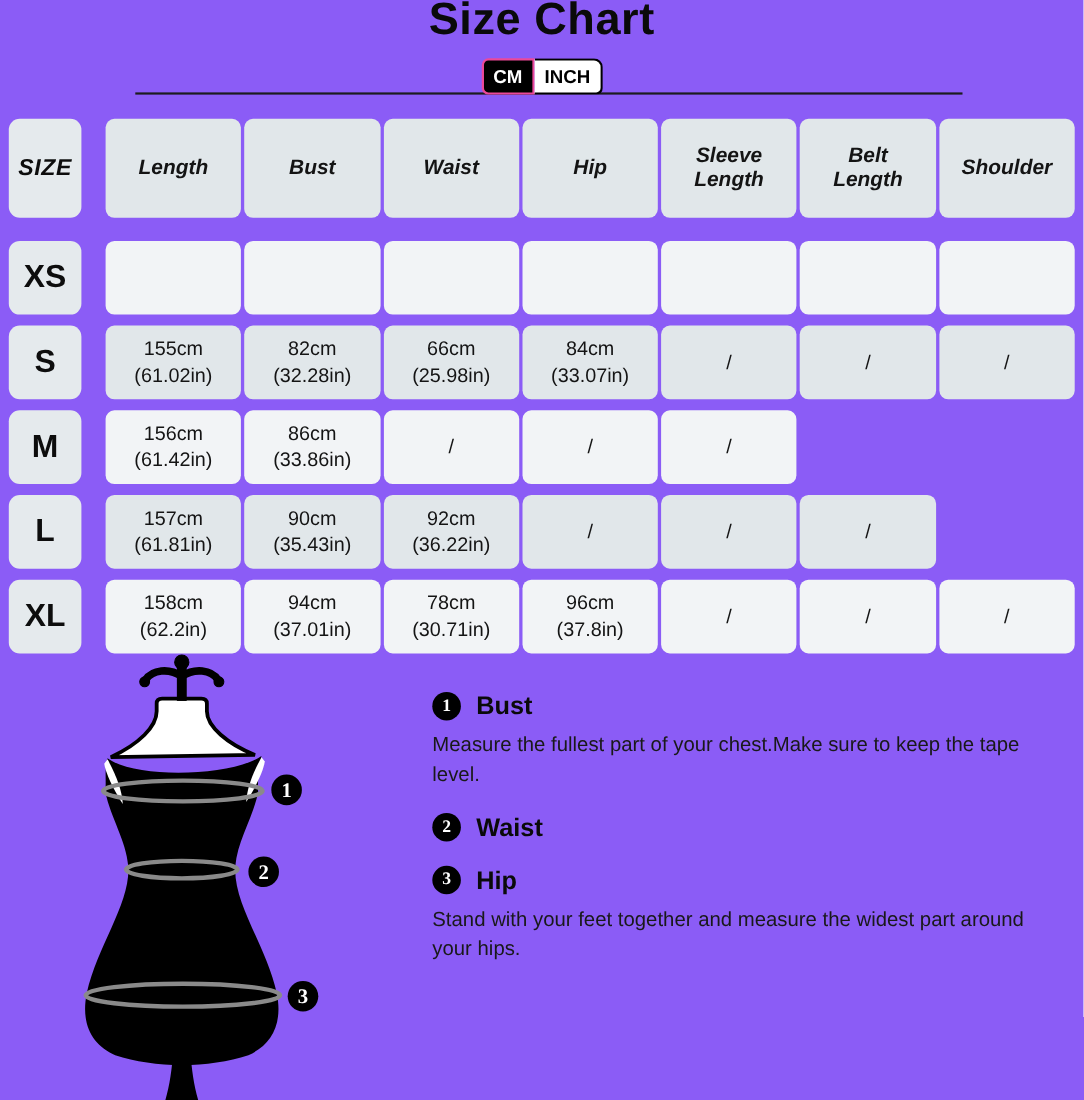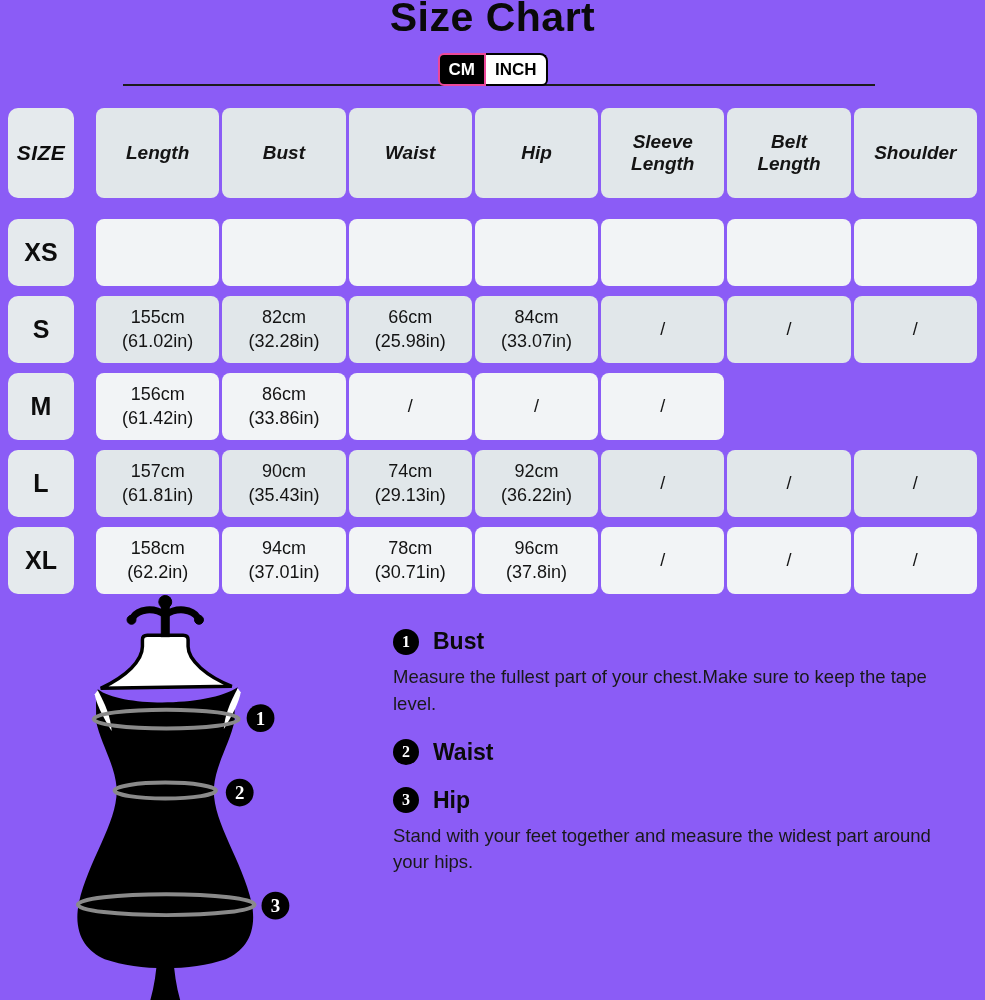--- a/index.html
+++ b/index.html
@@ -88,21 +88,21 @@
   .trow.header { height: 90px; margin-bottom: 21px; }
   .label-box {
     width: 66px;
     height: 100%;
     background: #e5eaed;
     border-radius: 10px;
     display: flex;
     align-items: center;
     justify-content: center;
     font-weight: bold;
-    font-size: 25px;
+    font-size: 29px;
     color: #0d0d0d;
   }
   .trow.header .label-box {
     font-style: italic;
     font-size: 21px;
     letter-spacing: 0.5px;
   }
   .cell {
     border-radius: 8px;
     display: flex;
@@ -267,24 +267,20 @@
         <div>
           <div class="label-box">L</div>
         </div>
         <div class="cell">
           <span>157cm</span>
           <span>(61.81in)</span>
         </div>
         <div class="cell">
           <span>90cm</span>
           <span>(35.43in)</span>
-        </div>
-        <div class="cell">
-          <span>74cm</span>
-          <span>(29.13in)</span>
         </div>
         <div class="cell">
           <span>92cm</span>
           <span>(36.22in)</span>
         </div>
         <div class="cell">
           <span>/</span>
         </div>
         <div class="cell">
           <span>/</span>

